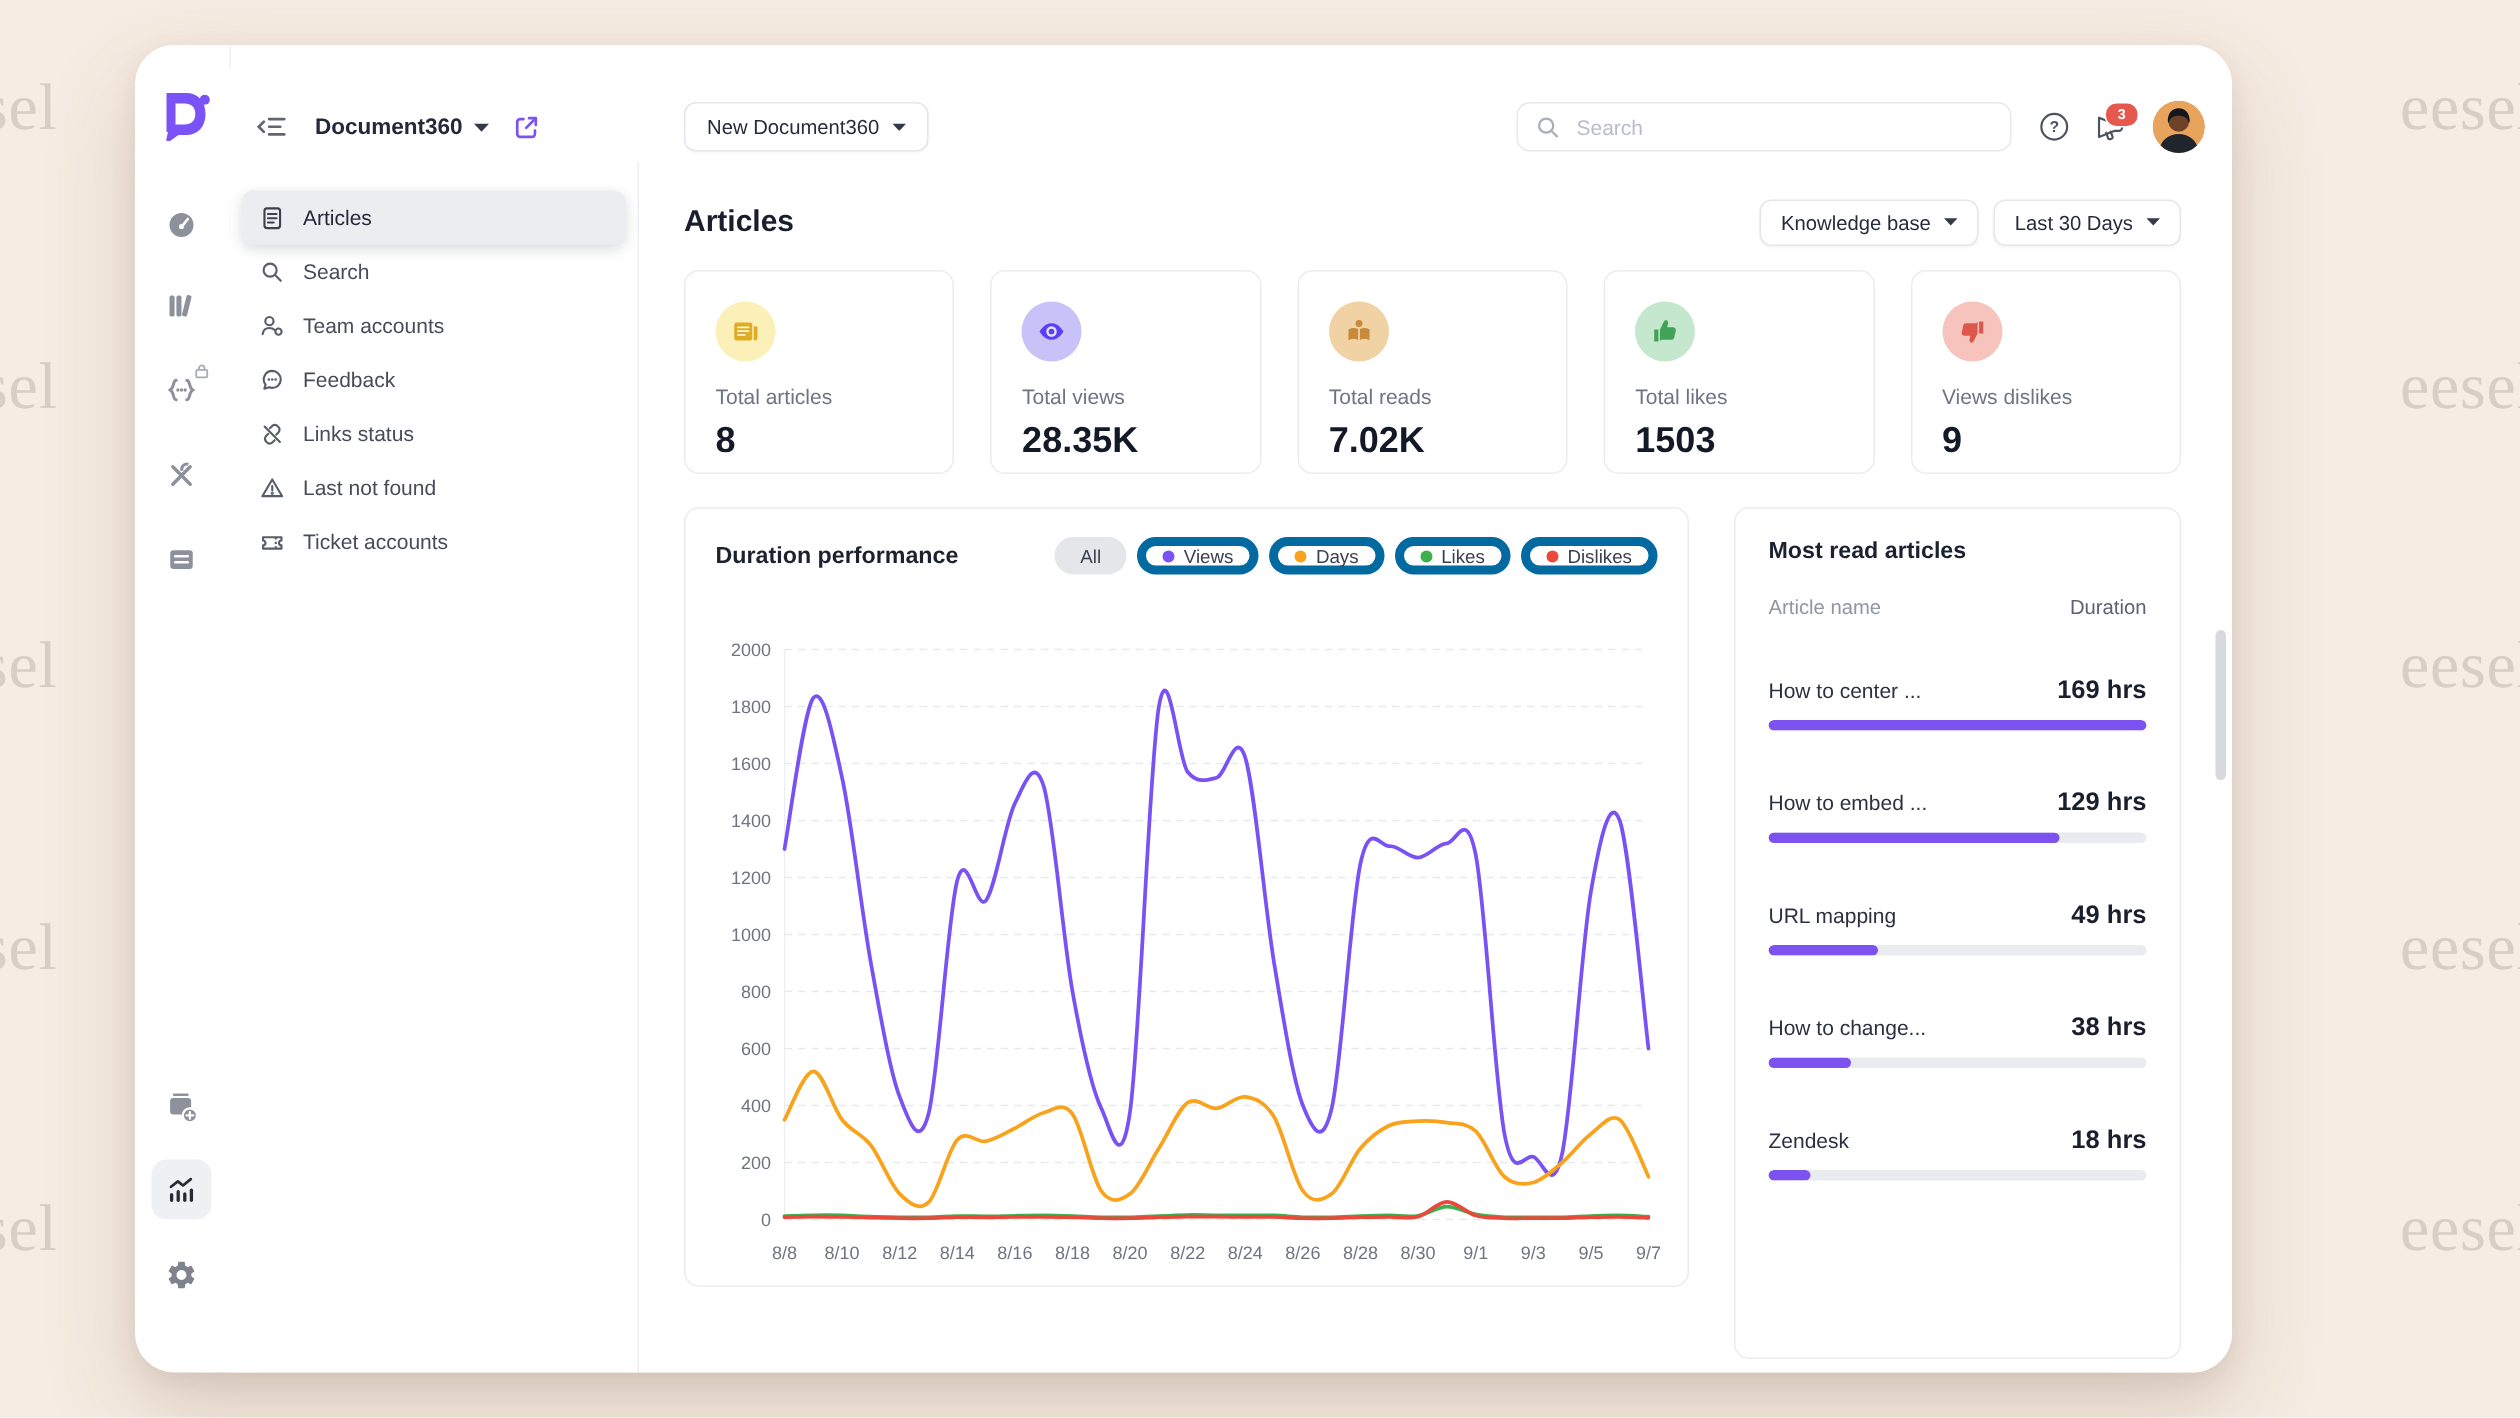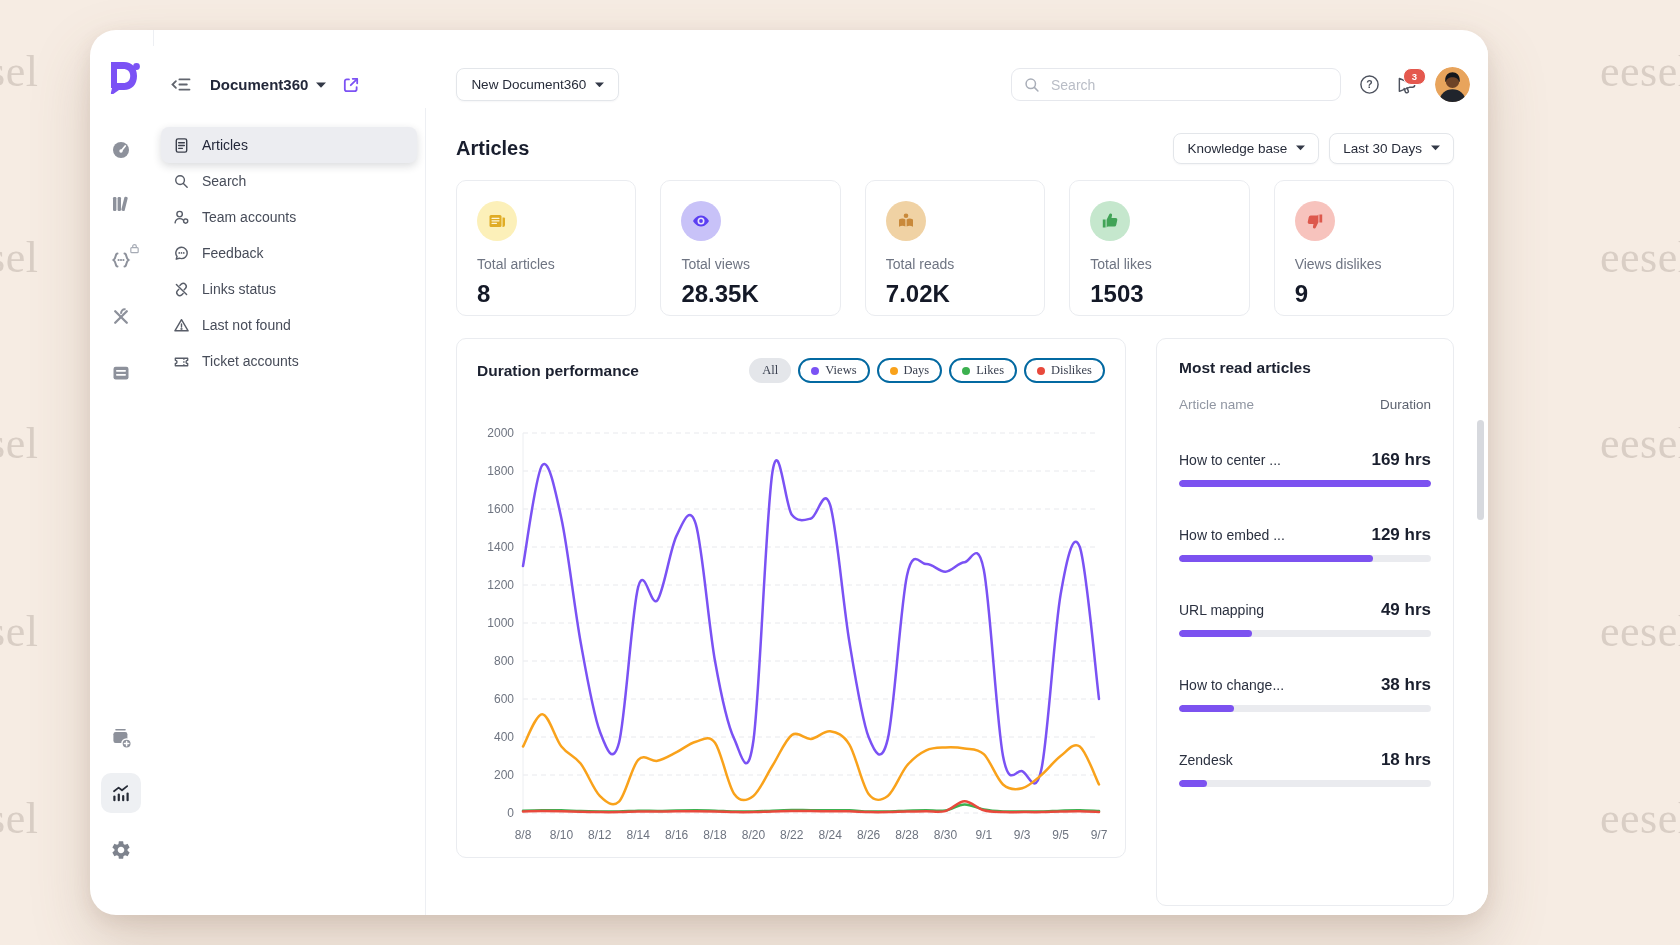--- a/index.html
+++ b/index.html
@@ -103,22 +103,22 @@
 
   .charts-row{margin-top:22px;display:flex;gap:30px;align-items:flex-start;}
   .chart-card{
     width:670px;height:520px;border:1px solid #eaecf0;border-radius:10px;background:#fff;
     padding:18px 20px 0;box-sizing:border-box;
   }
   .chart-head{display:flex;align-items:center;height:27px;}
   .chart-title{font-size:15.5px;font-weight:700;color:#1c2130;}
   .legend{margin-left:auto;display:flex;gap:7px;align-items:center;}
   .pill{
-    height:25px;padding:0 11px;border-radius:13px;border:2px solid #0369a1;background:#fff;
-    display:flex;align-items:center;gap:6px;font-size:12.5px;color:#3a4050;cursor:pointer;font-family:Liberation Serif, serif;
+    height:25px;padding:0 11px;border-radius:13px;border:6px solid #0369a1;background:#fff;
+    display:flex;align-items:center;gap:6px;font-size:12.5px;color:#3a4050;cursor:pointer;font-family:Liberation Sans, sans-serif;
   }
   .pill.all{background:#e4e6ea;border-color:#e4e6ea;font-weight:500;}
   .dot{width:8px;height:8px;border-radius:50%;flex:none;}
   #perf-chart{margin-top:11px;display:block;}
   #perf-chart .grid{stroke:#e8e9ed;stroke-width:1;stroke-dasharray:5 4;}
   #perf-chart .ytick{font-size:12px;fill:#6e7480;text-anchor:end;font-family:inherit;}
   #perf-chart .xtick{font-size:12px;fill:#6e7480;text-anchor:middle;font-family:inherit;}
 
   .mostread-card{
     flex:1;height:568px;border:1px solid #eaecf0;border-radius:10px;background:#fff;

